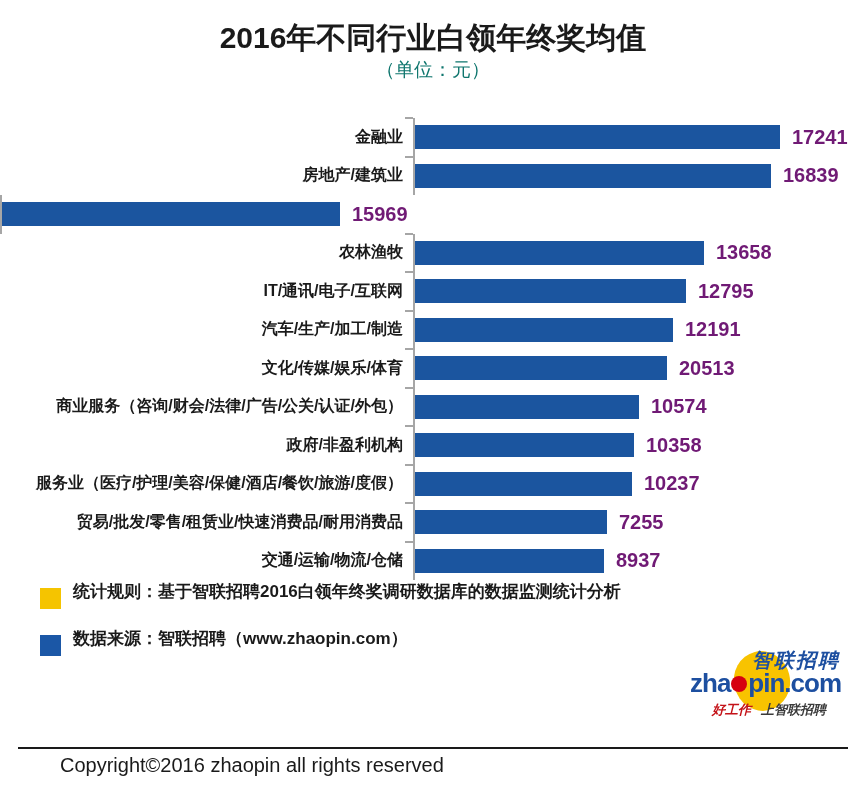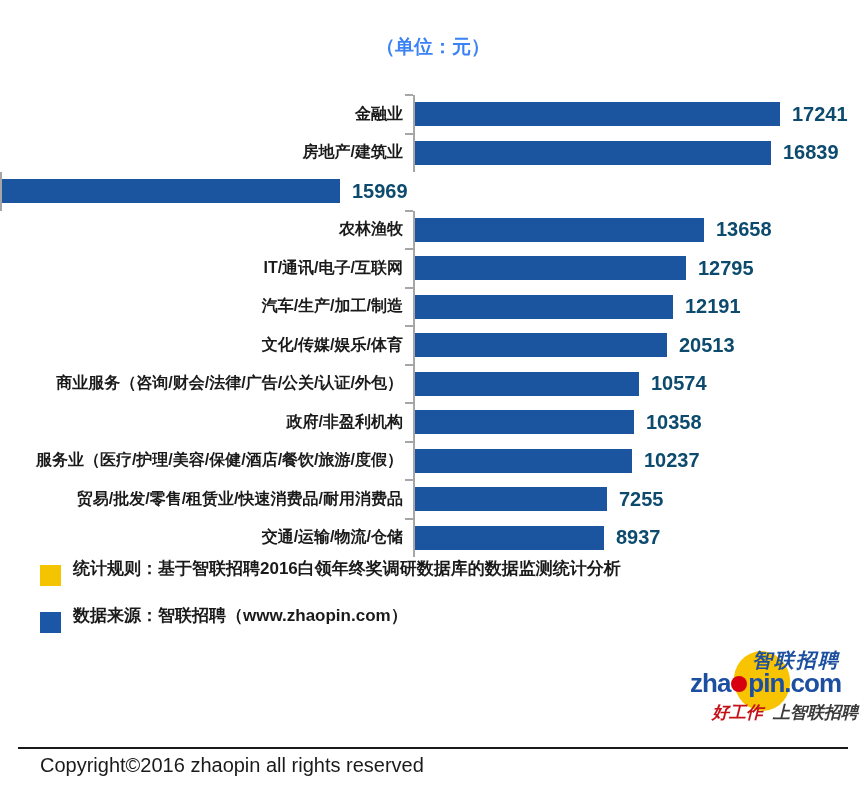--- a/index.html
+++ b/index.html
@@ -6,21 +6,21 @@
   html, body { background: #ffffff; }
   body {
     width: 866px; height: 808px;
     font-family: "Liberation Sans", "DejaVu Sans", sans-serif;
     color: #1a1a1a;
     position: relative;
     overflow: hidden;
   }
   .title-block { text-align: center; padding-top: 20px; }
   .main-title { font-size: 30px; font-weight: 700; color: #1a1a1a; line-height: 36px; }
-  .sub-title { font-size: 19px; font-weight: 700; color: #3b82f6; line-height: 24px; margin-top: 15px; }
+  .sub-title { font-size: 19px; font-weight: 400; color: #0f766e; line-height: 24px; margin-top: 2px; }
 
   .chart { margin-top: 36px; }
   .chart-row { display: flex; align-items: center; height: 38.5px; }
   .cat-label {
     width: 413px; padding-right: 10px;
     text-align: right; font-size: 16px; font-weight: 700; color: #1a1a1a;
     white-space: nowrap;
   }
   .bar-area {
     position: relative; flex: 1; height: 100%;
@@ -31,21 +31,21 @@
     position: absolute; left: -10px; top: -1px;
     width: 8px; height: 2px; background: #a6a6a6;
   }
   .axis-tick-bottom {
     position: absolute; left: -10px; bottom: -1px;
     width: 8px; height: 2px; background: #a6a6a6;
     display: none;
   }
   .chart-row:last-child .axis-tick-bottom { display: block; }
   .bar { height: 24px; }
-  .value-label { margin-left: 12px; font-size: 20px; font-weight: 700; color: #0c4a6e; }
+  .value-label { margin-left: 12px; font-size: 20px; font-weight: 700; color: #701a75; }
 
   .notes { margin-top: 0; margin-left: 40px; }
   .note-row { display: flex; align-items: flex-start; margin-bottom: 18px; }
   .note-marker { width: 21px; height: 21px; margin-top: 8px; flex: 0 0 21px; }
   .note-text { margin-left: 12px; font-size: 17px; font-weight: 700; color: #1a1a1a; line-height: 24px; white-space: nowrap; }
 
   .logo { position: absolute; top: 645px; right: 6px; width: 172px; height: 88px; }
   .logo-blob {
     position: absolute; left: 46px; top: 6px; width: 56px; height: 60px;
     background: #f8c300; border-radius: 50%; transform: rotate(-14deg);
@@ -59,32 +59,33 @@
     position: absolute; left: 2px; top: 24px;
     font-size: 26px; font-weight: 700; color: #1d4fa0;
     letter-spacing: -1px; white-space: nowrap; line-height: 28px;
   }
   .logo-dot {
     display: inline-block; width: 16px; height: 16px; border-radius: 50%;
     background: #d6000f; margin: 0 1px; vertical-align: baseline;
   }
   .logo-tagline {
     position: absolute; left: 24px; top: 56px;
-    font-size: 17px; font-weight: 700; font-style: italic; white-space: nowrap;
+    font-size: 13px; font-weight: 700; font-style: italic; white-space: nowrap;
   }
   .tag-red { color: #c41218; margin-right: 10px; }
   .tag-dark { color: #3a3a3a; }
 
   .bottom-rule { position: absolute; left: 18px; right: 18px; top: 747px; height: 2px; background: #1a1a1a; }
-  .copyright { position: absolute; left: 40px; top: 754px; font-size: 20px; font-weight: 400; color: #1a1a1a; }
+  .copyright { position: absolute; left: 60px; top: 754px; font-size: 20px; font-weight: 400; color: #1a1a1a; }
 </style>
 </head>
 <body>
 
 <div class="title-block">
+  <div class="main-title">2016年不同行业白领年终奖均值</div>
   <div class="sub-title">（单位：元）</div>
 </div>
 
 <div class="chart">
   <div>
   <div class="chart-row">
     <div class="cat-label">金融业</div>
     <div class="bar-area">
       <div class="axis-tick"></div>
 

